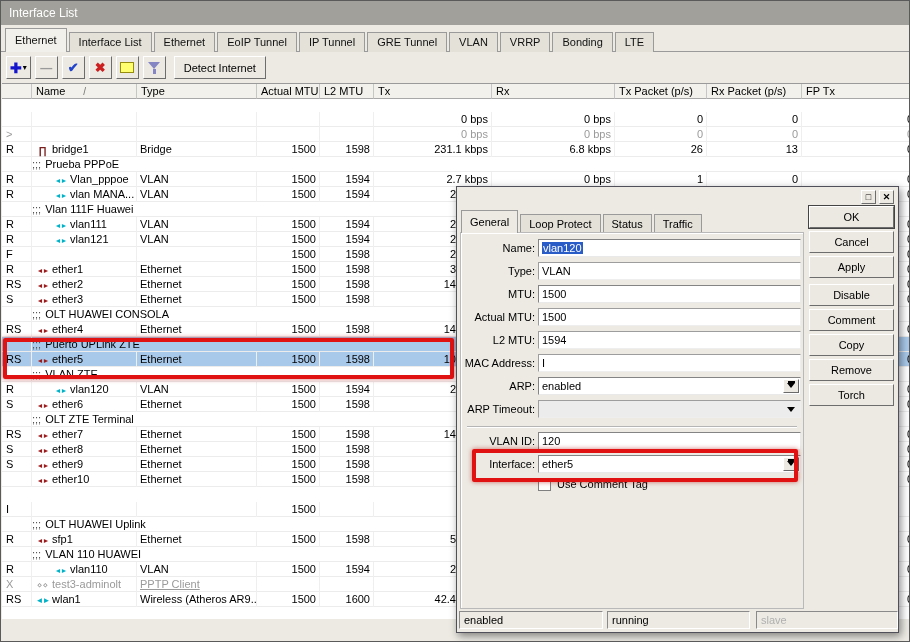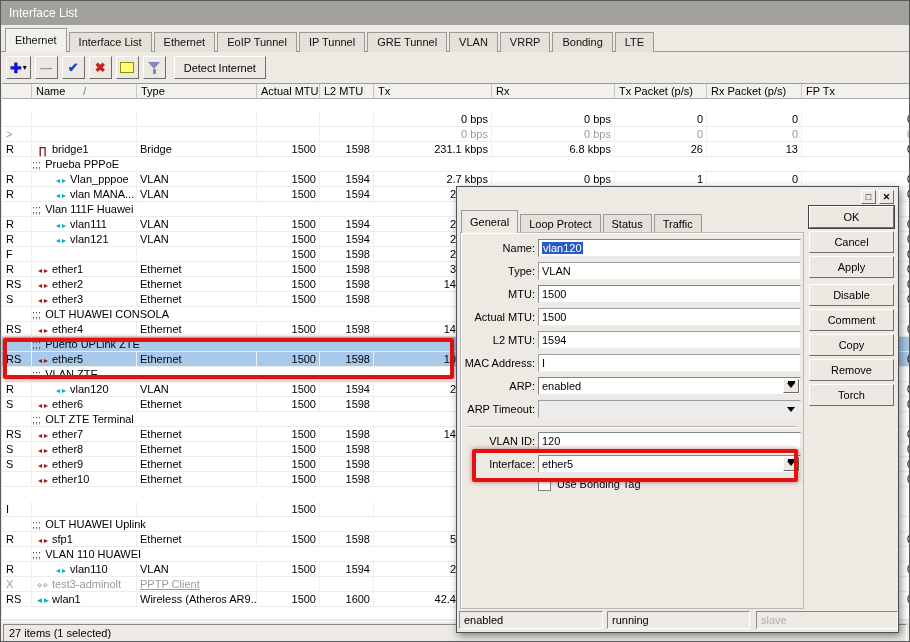--- a/index.html
+++ b/index.html
@@ -481,23 +481,20 @@
           <div class="cell num" style="width: 54px;">1600</div>
           <div class="cell num cut" style="width: 118px;">42.4</div>
           <div class="cell num" style="width: 123px;"></div>
           <div class="cell num" style="width: 92px;"></div>
           <div class="cell num" style="width: 95px;"></div>
           <div class="cell num" style="width: 115px;">0</div>
         </div>
       </div>
   </div>
 
-  <div class="statusbar">
-    <div class="statusbox">27 items (1 selected)</div>
-  </div>
 
   <div class="redrect" id="redrect-rows"></div>
 
   <div class="dialog">
     <div class="dwbtn" id="dmax">□</div>
     <div class="dwbtn" id="dclose">✕</div>
     <div class="dtabs" id="dialog-tabs">
         <div class="dtab active">General</div>
         <div class="dtab">Loop Protect</div>
         <div class="dtab">Status</div>
@@ -526,21 +523,21 @@
         <div class="fld ro dis" style="top: 213px;"><span></span><span class="parrow"></span></div>
         <div class="dsep" style="top: 239px;"></div>
         <div class="flabel" style="top: 245px;">VLAN ID:</div>
         <div class="fld" style="top: 245px;"><span>120</span></div>
         <div class="flabel" style="top: 268px;">Interface:</div>
         <div class="fld" style="top: 268px;"><span>ether5</span><span class="carrow">
             <i class="cbar"></i>
             <i class="ctri"></i>
           </span></div>
         <div class="chk" style="top: 291px;"></div>
-        <div class="chklabel" style="top: 291px;">Use Bonding Tag</div>
+        <div class="chklabel" style="top: 291px;">Use Comment Tag</div>
       </div>
     <div id="dialog-buttons">
         <div class="dbtn default" style="top: 19px;">OK</div>
         <div class="dbtn" style="top: 44px;">Cancel</div>
         <div class="dbtn" style="top: 69px;">Apply</div>
         <div class="dbtn" style="top: 97px;">Disable</div>
         <div class="dbtn" style="top: 122px;">Comment</div>
         <div class="dbtn" style="top: 147px;">Copy</div>
         <div class="dbtn" style="top: 172px;">Remove</div>
         <div class="dbtn" style="top: 197px;">Torch</div>

